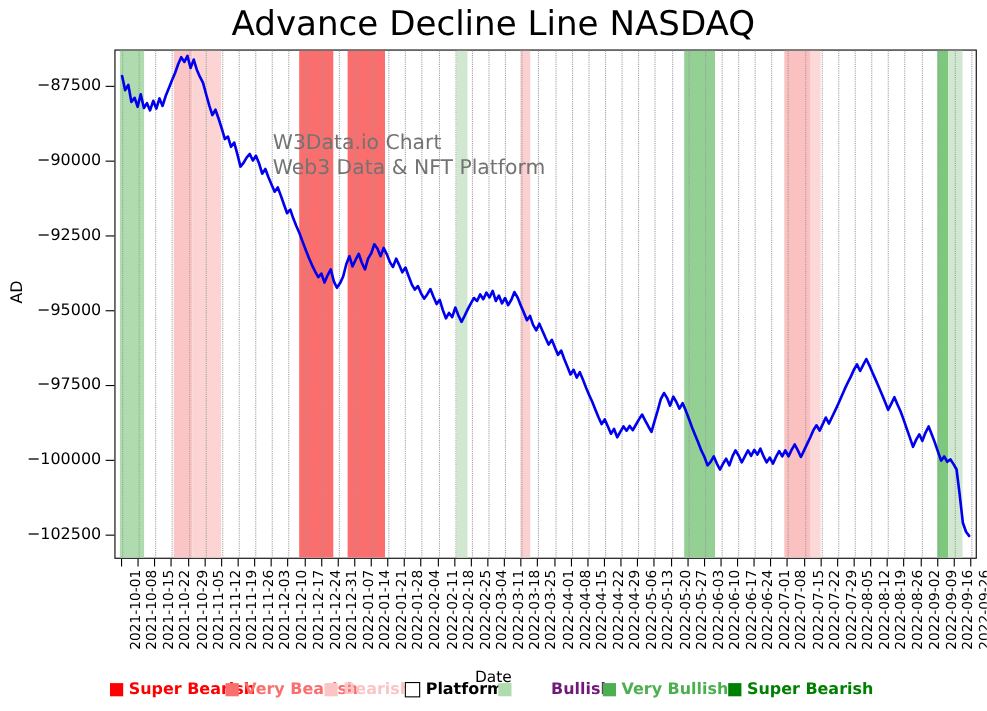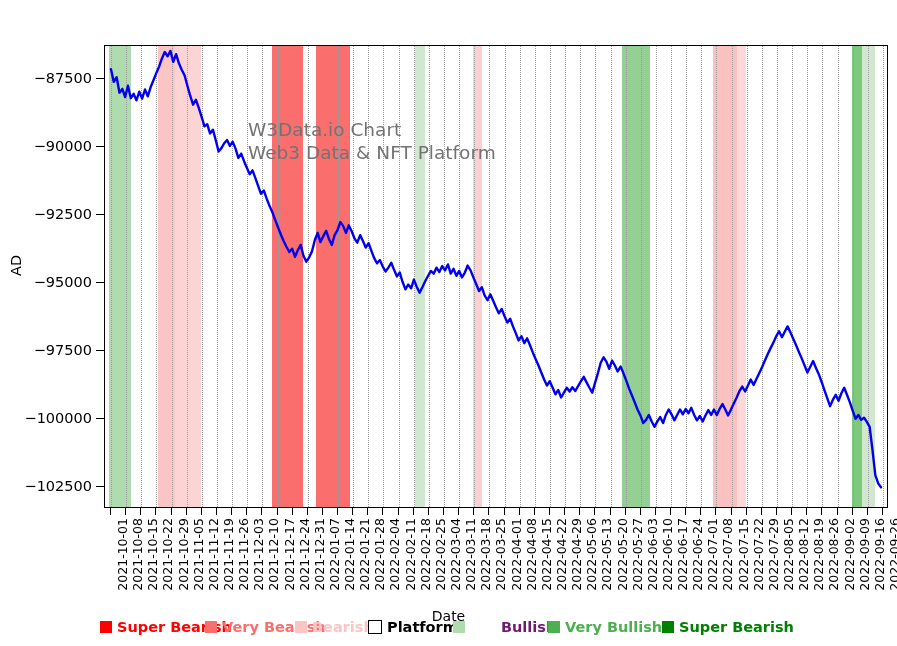--- a/index.html
+++ b/index.html
@@ -52,20 +52,21 @@
   #legend{position:absolute;left:0;top:619px;width:897px;height:22px;}
   .lg{position:absolute;top:0;display:flex;align-items:center;gap:5px;
       font-size:14.5px;font-weight:bold;white-space:nowrap;}
   .sw{width:12px;height:12px;display:inline-block;}
 </style>
 </head>
 <body>
 
 <div id="root">
 
+  <div class="chart-title">Advance Decline Line NASDAQ</div>
 
   <div class="ytitle">AD</div>
   <div class="xtitle">Date</div>
 
   <div class="annot">2022-09-26 AD: -102539.36(-0.39%) Neutral</div>
 
   <div id="plot">
     <div id="bands">
         <div class="band" style="left: 3.92px; width: 21.952px; background: rgb(174, 220, 174);"></div>
         <div class="band" style="left: 53.312px; width: 16.464px; background: rgb(252, 197, 197);"></div>

